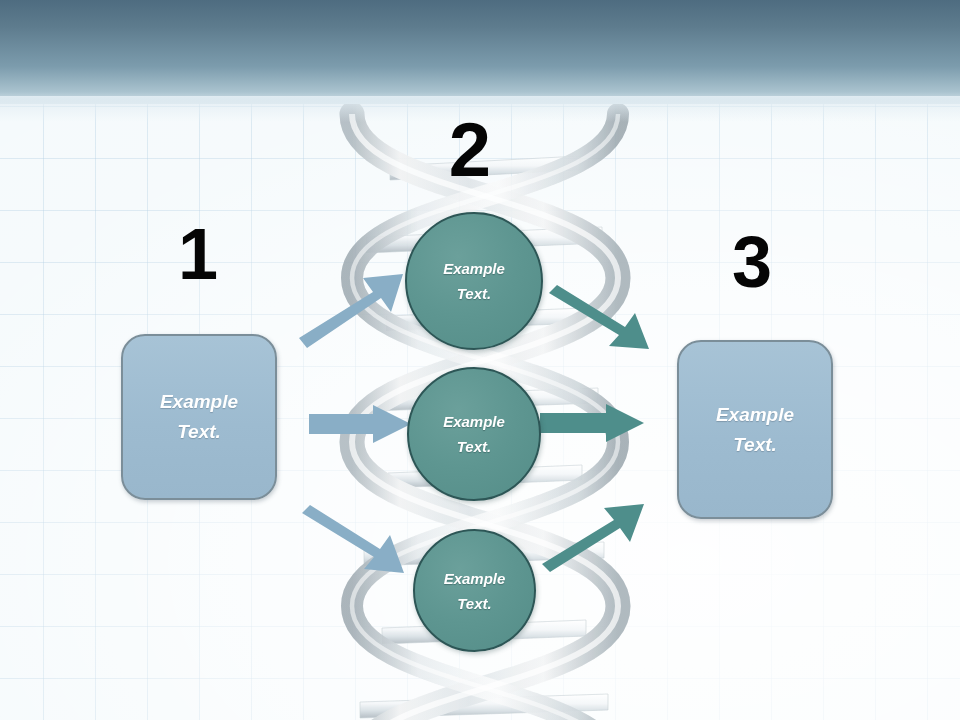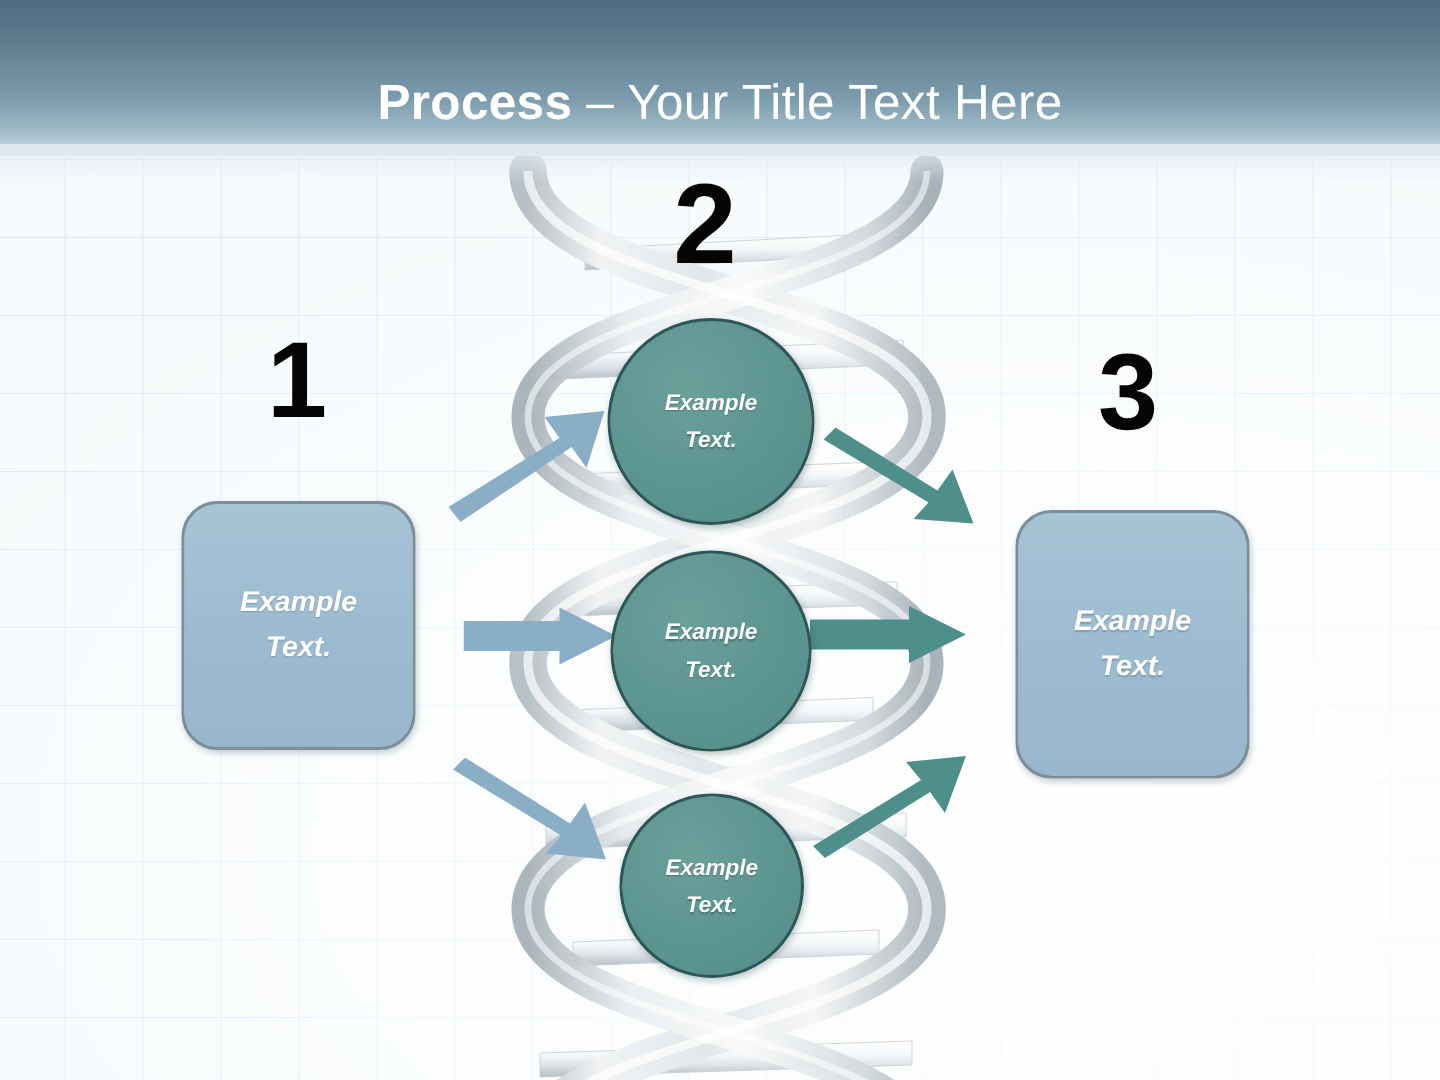--- a/index.html
+++ b/index.html
@@ -269,17 +269,14 @@
     <span>Example</span>
     <span>Text.</span>
   </div>
 
   <div class="step-num" id="num1">1</div>
   <div class="step-num" id="num2">2</div>
   <div class="step-num" id="num3">3</div>
 
   <div class="title-bar"></div>
   <div class="title-glow"></div>
-  <div class="title-text">
-    <span class="strong">Process</span><span class="light"> – Your Title Text Here</span>
-  </div>
 
 </div>
 
 </body></html>

